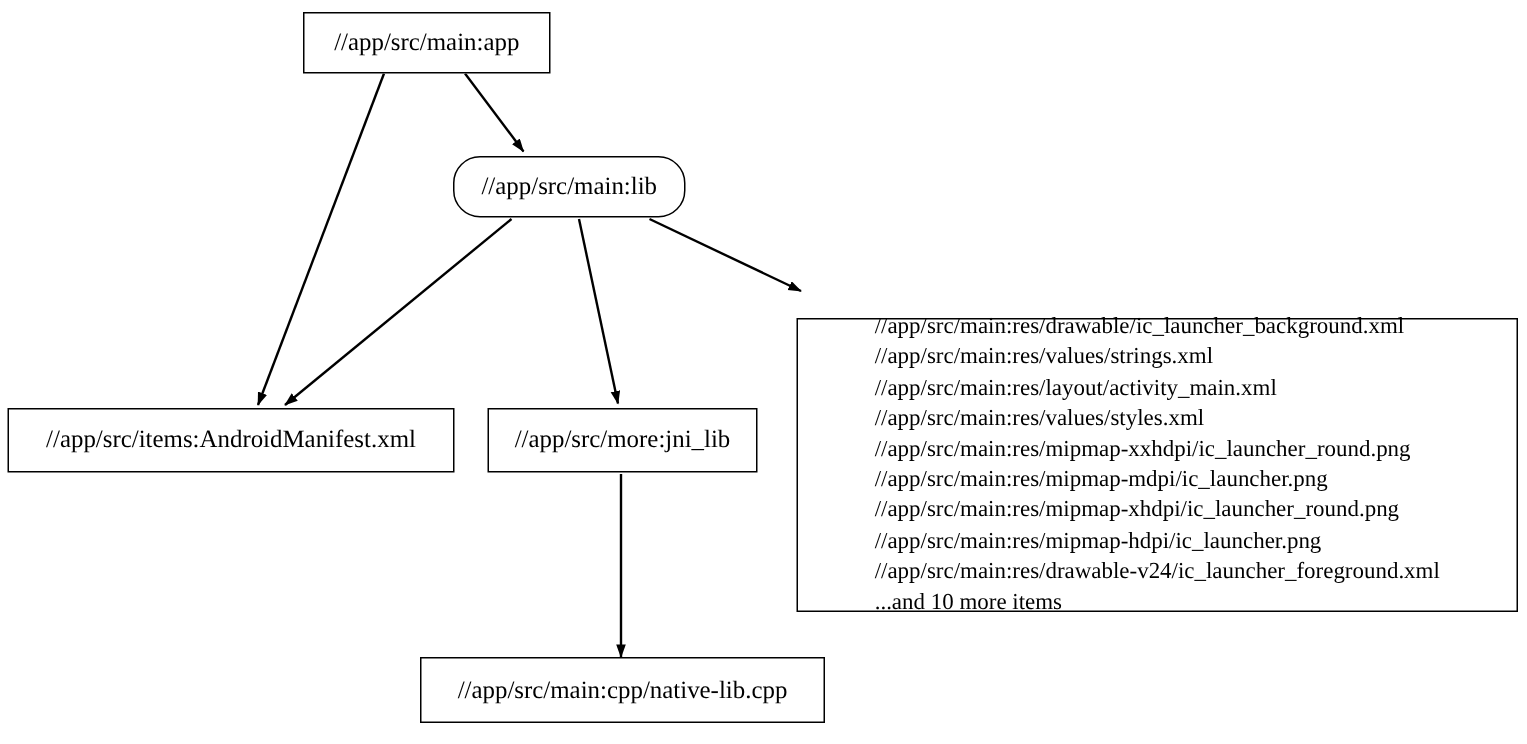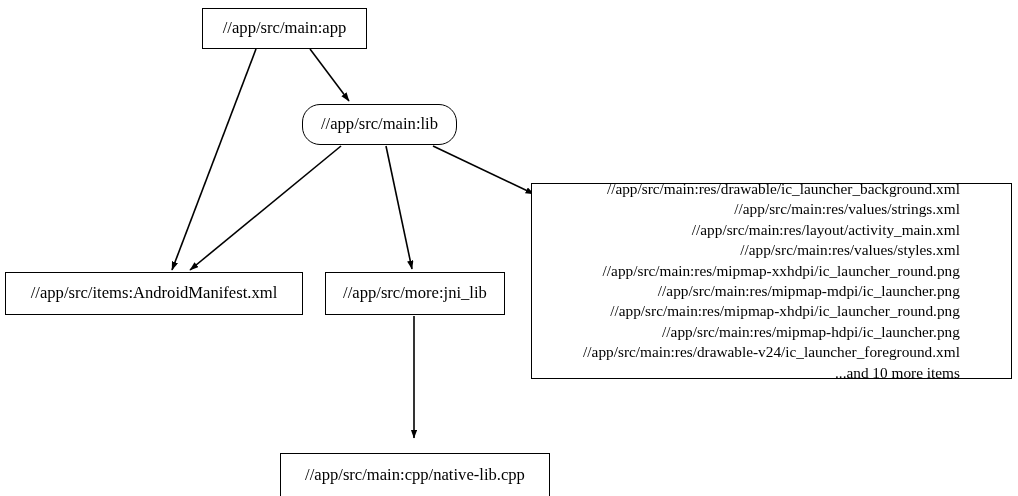--- a/index.html
+++ b/index.html
@@ -26,36 +26,36 @@
   }
   .node {
     position: absolute;
     box-sizing: border-box;
     background: #ffffff;
     border: 1px solid #000000;
     color: #000000;
     display: flex;
     align-items: center;
     justify-content: center;
-    text-align: right;
+    text-align: left;
     line-height: 1.02;
     white-space: pre;
   }
   .node-label {
     display: block;
     white-space: pre;
     color: #000000;
   }
   
   #node-app       { left: 202px; top: 8px;   width: 165px; height: 41px;  font-size: 16.6px; }
   #node-lib       { left: 302px; top: 104px; width: 155px; height: 41px;  font-size: 16.6px; border-radius: 18px; }
   #node-manifest  { left: 5px;   top: 272px; width: 298px; height: 43px;  font-size: 16.6px; }
   #node-jnilib    { left: 325px; top: 272px; width: 180px; height: 43px;  font-size: 16.6px; }
-  #node-res       { left: 531px; top: 183px; width: 481px; height: 196px; font-size: 15.3px; }
-  #node-nativelib { left: 280px; top: 453px; width: 270px; height: 44px;  font-size: 16.6px; }
+  #node-res       { left: 531px; top: 212px; width: 481px; height: 196px; font-size: 15.3px; }
+  #node-nativelib { left: 280px; top: 438px; width: 270px; height: 44px;  font-size: 16.6px; }
   #node-res .node-label { line-height: 1.335; }
 </style>
 </head>
 <body>
 
 <div id="canvas">
 
   <svg class="edges-layer" width="1018" height="496" viewBox="0 0 1018 496" xmlns="http://www.w3.org/2000/svg">
     <defs>
       <marker id="arrowhead" markerWidth="10" markerHeight="10" refX="8.4" refY="3.2" orient="auto" markerUnits="userSpaceOnUse">

